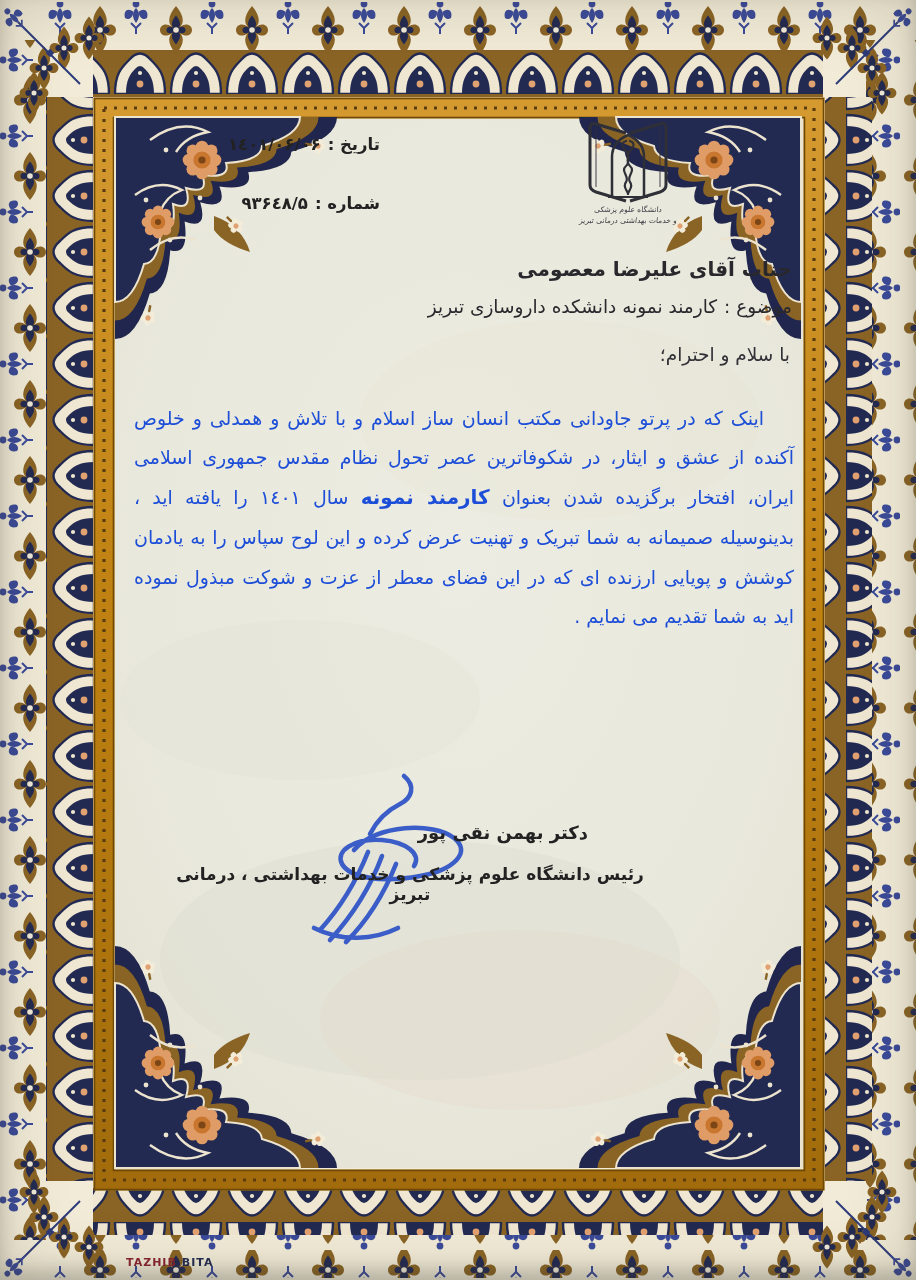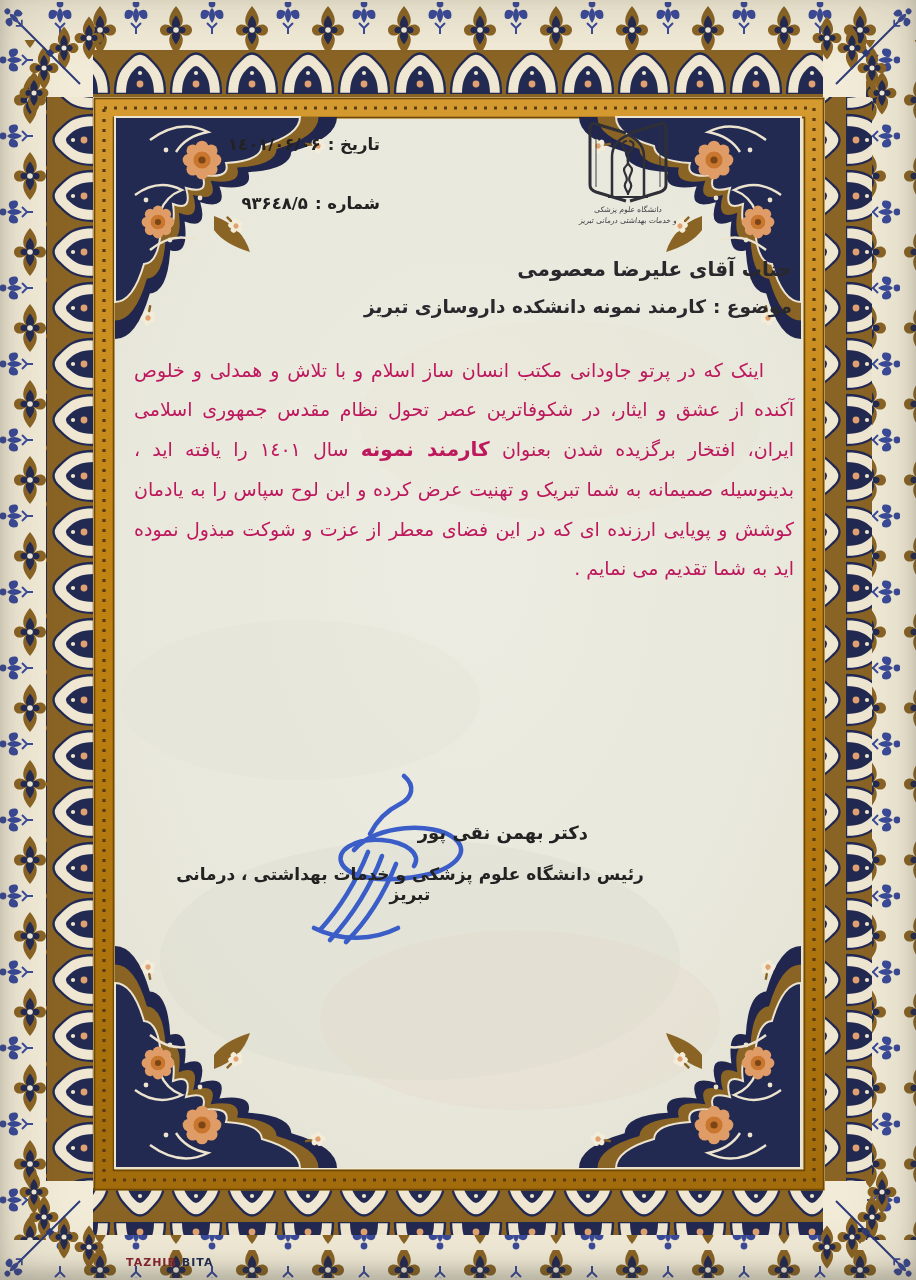--- a/index.html
+++ b/index.html
@@ -15,25 +15,25 @@
   .letter{position:absolute;left:128px;top:105px;width:668px;direction:rtl;color:#28282d;}
   .hdr{position:relative;height:152px;}
   .meta{position:absolute;left:100px;top:30px;font-size:16.5px;font-weight:bold;color:#222;}
   .meta-row{white-space:nowrap;}
   .meta-row + .meta-row{margin-top:40px;}
   .meta-label{margin-left:7px;}
   .logo{position:absolute;left:450px;top:14px;width:100px;text-align:center;}
   .logo svg{display:block;margin:0 auto;}
   .logo-caption{font-size:7.5px;line-height:1.45;color:#3c3c46;transform:skewX(-6deg);}
   .recipient{font-size:20px;font-weight:bold;margin:0 4px 0 0;}
-  .subject{font-size:18.5px;font-weight:bold;margin:15px 4px 0 0;}
+  .subject{font-size:18.5px;font-weight:normal;margin:15px 4px 0 0;}
   .subject-label{margin-left:7px;}
   .salutation{font-size:18.5px;margin:27px 6px 0 0;color:#303036;}
   .para{font-size:19px;line-height:2.06;text-align:justify;margin:34px 2px 0 6px;
-        text-indent:30px;color:#be185d;}
+        text-indent:30px;color:#1d4ed8;}
   .para.p2{margin-top:9px;}
   .bold-phrase{font-weight:bold;font-size:20px;}
   .sig-block{position:absolute;left:160px;top:822px;width:500px;text-align:center;direction:rtl;color:#222;}
   .sig-name{font-size:18px;font-weight:bold;transform:translateX(-72px);text-align:right;}
   .sig-title{font-size:17px;font-weight:bold;margin-top:21px;}
   .signature-svg{position:absolute;left:258px;top:770px;}
   .watermark{position:absolute;left:126px;top:1256px;font-size:11px;font-weight:bold;
              letter-spacing:1px;}
   .wm1{color:#8a2330;}
   .wm2{color:#232a52;margin-left:5px;}
@@ -234,20 +234,21 @@
       <div class="logo-caption">و خدمات بهداشتی درمانی تبریز</div>
     </div>
   </div>
 
   <div class="recipient">جناب آقای علیرضا معصومی</div>
 
   <div class="subject">
     <span class="subject-label">موضوع :</span><span>کارمند نمونه دانشکده داروسازی تبریز</span>
   </div>
 
+  <div class="salutation">با سلام و احترام؛</div>
 
   <p class="para"><span>اینک که در پرتو جاودانی مکتب انسان ساز اسلام و با تلاش و همدلی و خلوص آکنده از عشق و ایثار، در شکوفاترین عصر تحول نظام مقدس جمهوری اسلامی ایران، افتخار برگزیده شدن بعنوان </span><span class="bold-phrase">کارمند نمونه</span><span> سال ۱٤۰۱ را یافته اید ، بدینوسیله صمیمانه به شما تبریک و تهنیت عرض کرده و این لوح سپاس را به یادمان کوشش و پویایی ارزنده ای که در این فضای معطر از عزت و شوکت مبذول نموده اید به شما تقدیم می نمایم .</span></p>
 
 </div>
 
 <svg class="signature-svg" width="220" height="180" viewBox="0 0 220 180">
   <g fill="none" stroke="#2d52c7" stroke-width="4.6" stroke-linecap="round" opacity="0.92">
     <path d="M146,6 C158,16 154,28 142,34 C128,41 118,52 112,64"></path>
     <path d="M96,80 C118,54 176,52 196,68 C214,82 196,100 162,106 C124,113 92,108 84,94 C77,81 96,68 124,70 C148,72 164,84 156,96"></path>
     <path d="M124,86 C112,118 94,146 72,170"></path>

